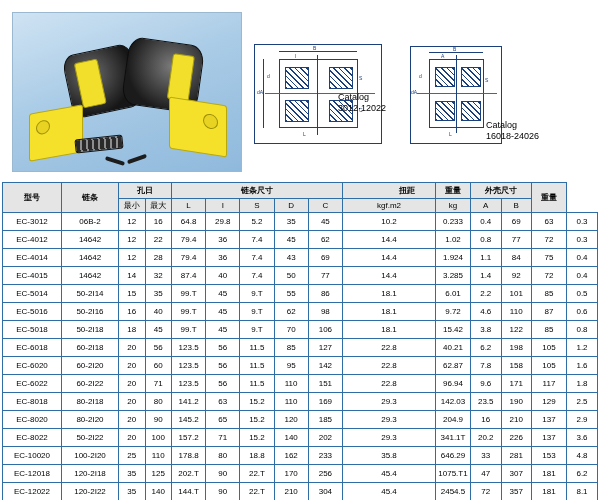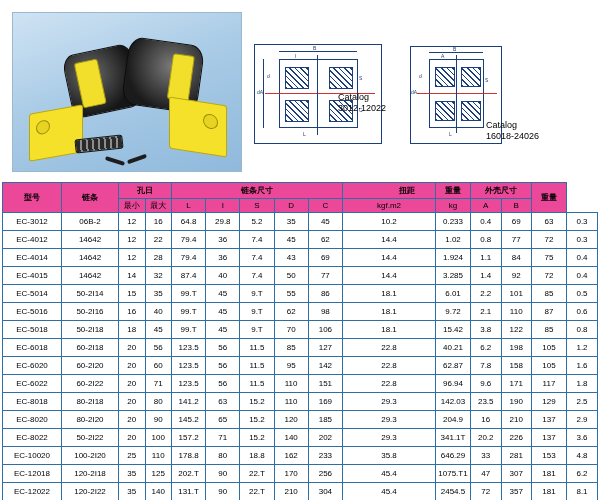--- a/index.html
+++ b/index.html
@@ -201,21 +201,21 @@
     font-size: 8px;
     text-align: center;
     padding: 0;
     height: 17px;
     line-height: 17px;
     color: #000;
     white-space: nowrap;
     overflow: hidden;
   }
   table.spec thead th {
-    background: #ec4899;
+    background: #e5e5e5;
     font-weight: bold;
     font-size: 8px;
   }
   thead tr.grp th { height: 15px; line-height: 15px; }
   thead tr.sub th { height: 13px; line-height: 13px; font-weight: normal; }
   td.model { font-size: 8px; }
   .w-weight { background: #cfe2f0; }
   td.lastcol { font-weight: normal; }
 </style>
 </head>
@@ -409,21 +409,21 @@
         <td>50-2I16</td>
         <td>16</td>
         <td>40</td>
         <td>99.T</td>
         <td>45</td>
         <td>9.T</td>
         <td>62</td>
         <td>98</td>
         <td>18.1</td>
         <td>9.72</td>
-        <td>2.1</td>
+        <td>4.6</td>
         <td>110</td>
         <td>87</td>
         <td class="lastcol">0.6</td>
       </tr>
       <tr>
         <td class="model">EC-5018</td>
         <td>50-2I18</td>
         <td>18</td>
         <td>45</td>
         <td>99.T</td>
@@ -572,21 +572,21 @@
         <td>47</td>
         <td>307</td>
         <td>181</td>
         <td class="lastcol">6.2</td>
       </tr>
       <tr>
         <td class="model">EC-12022</td>
         <td>120-2I22</td>
         <td>35</td>
         <td>140</td>
-        <td>131.T</td>
+        <td>144.T</td>
         <td>90</td>
         <td>22.T</td>
         <td>210</td>
         <td>304</td>
         <td>45.4</td>
         <td>2454.5</td>
         <td>72</td>
         <td>357</td>
         <td>181</td>
         <td class="lastcol">8.1</td>

